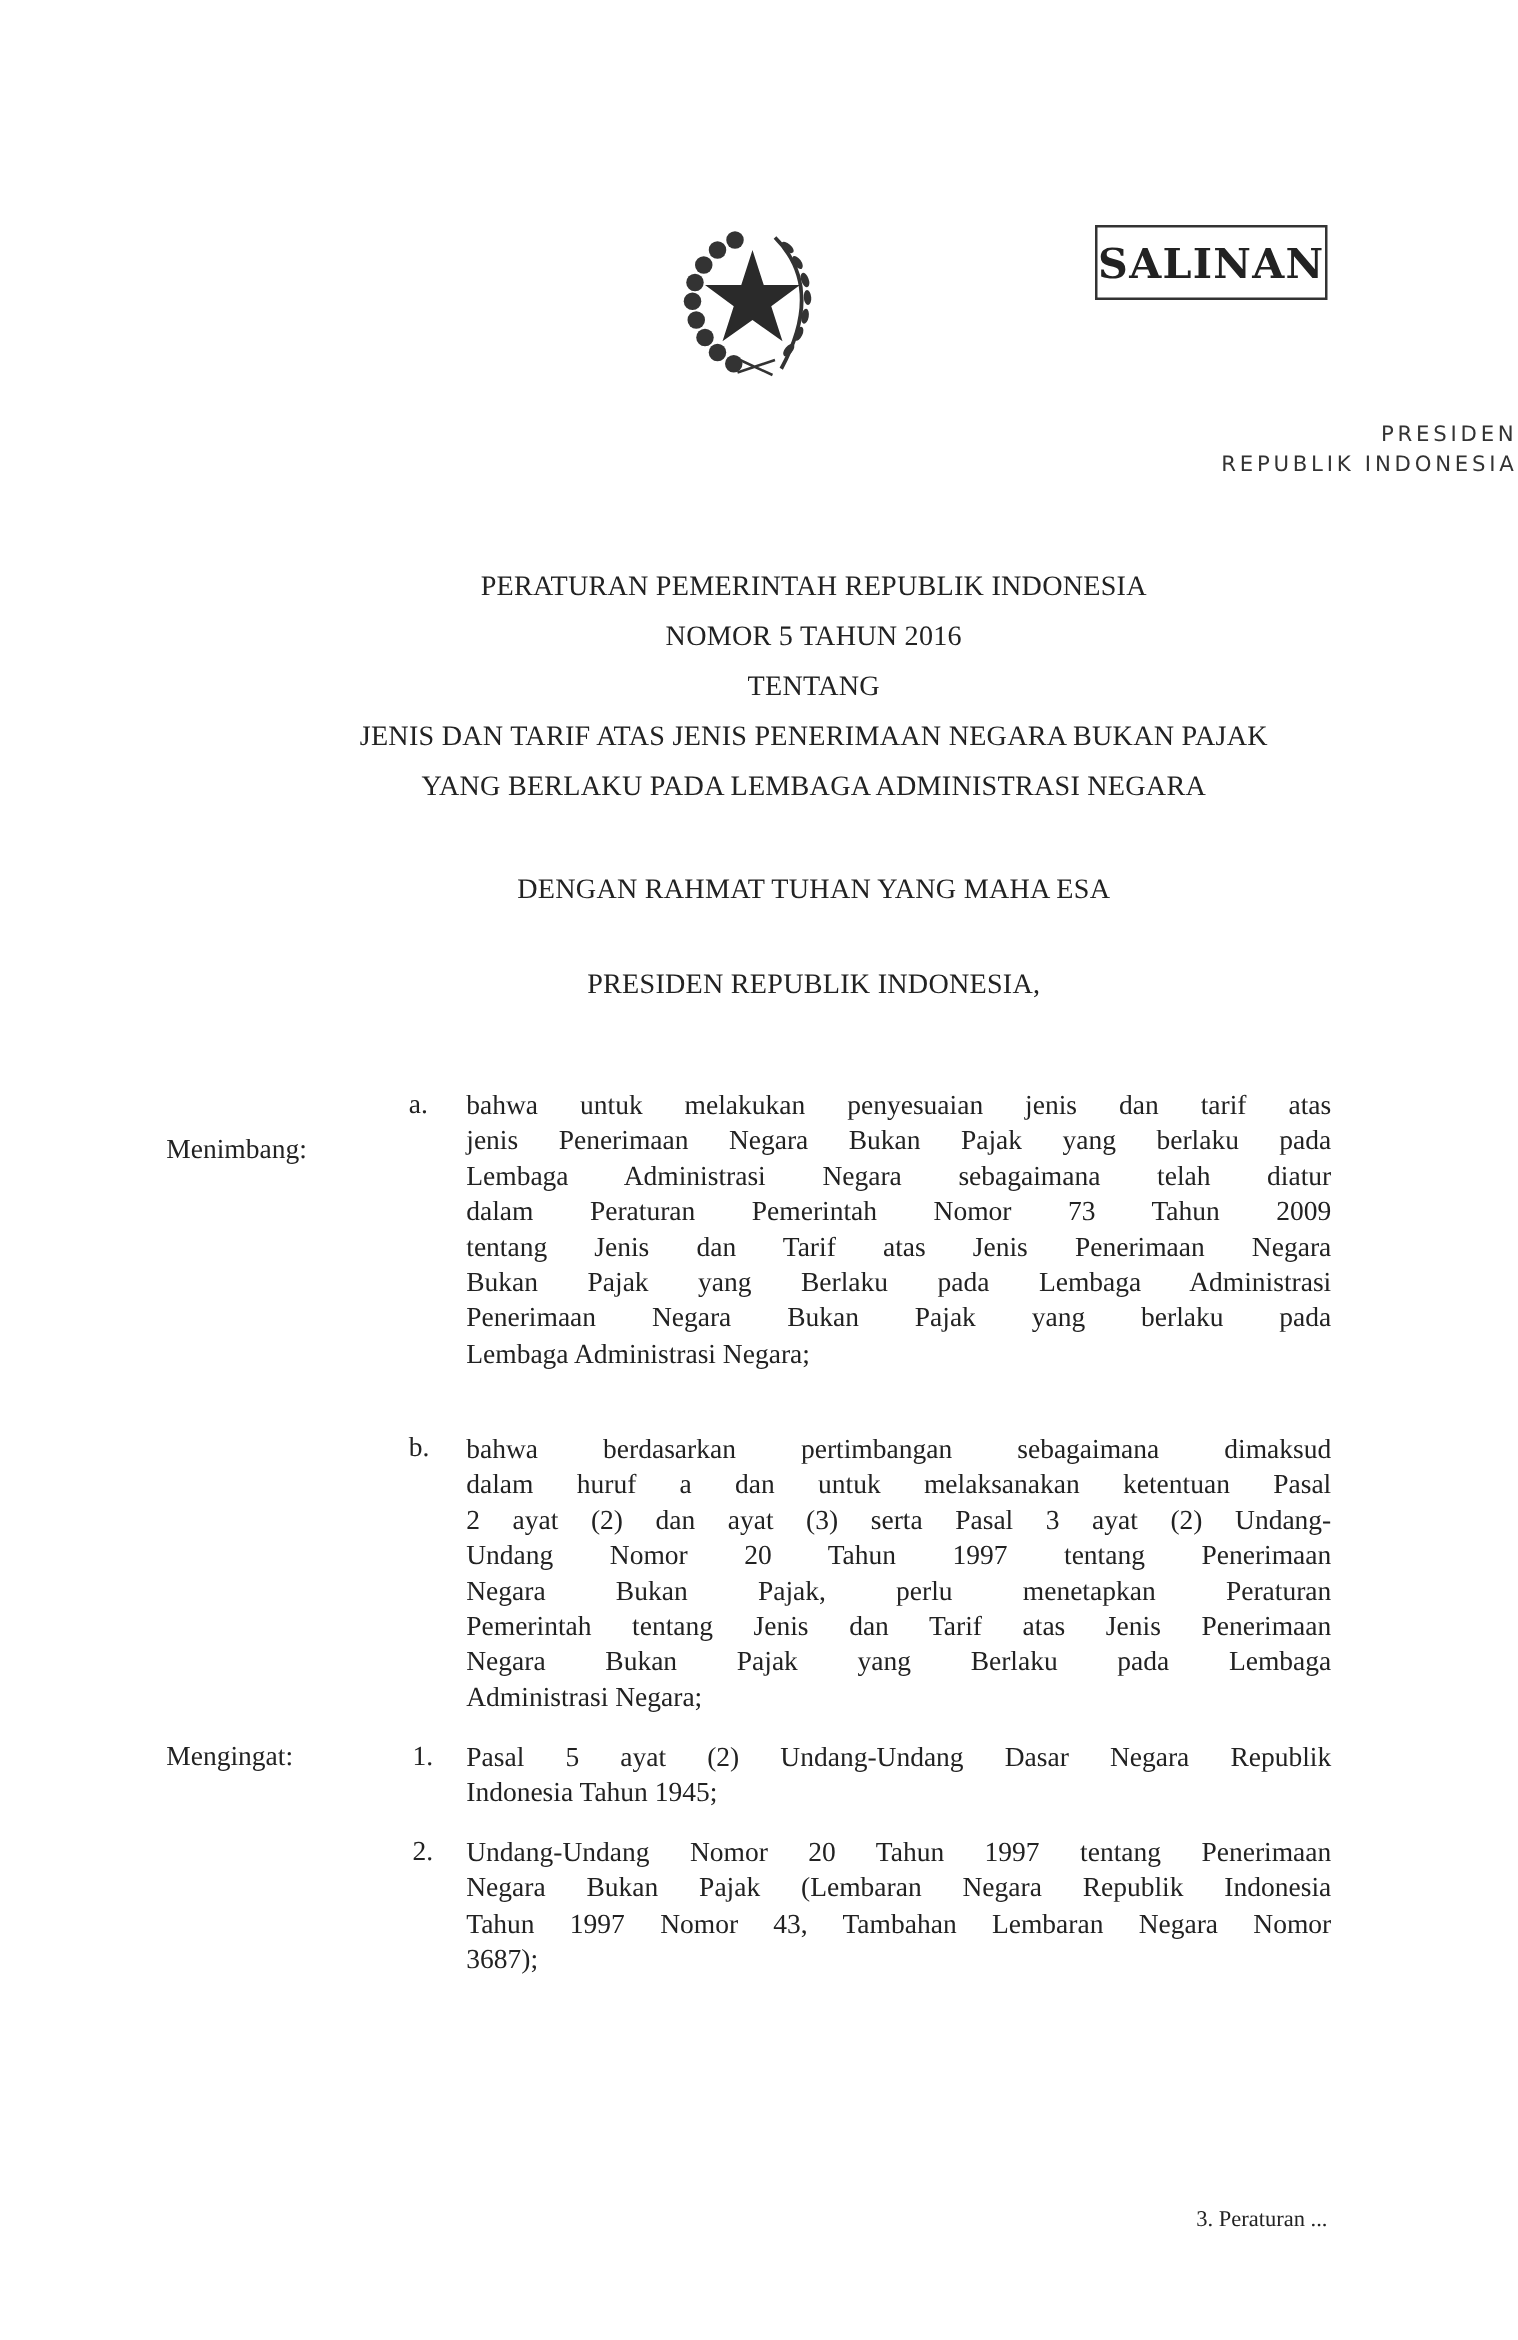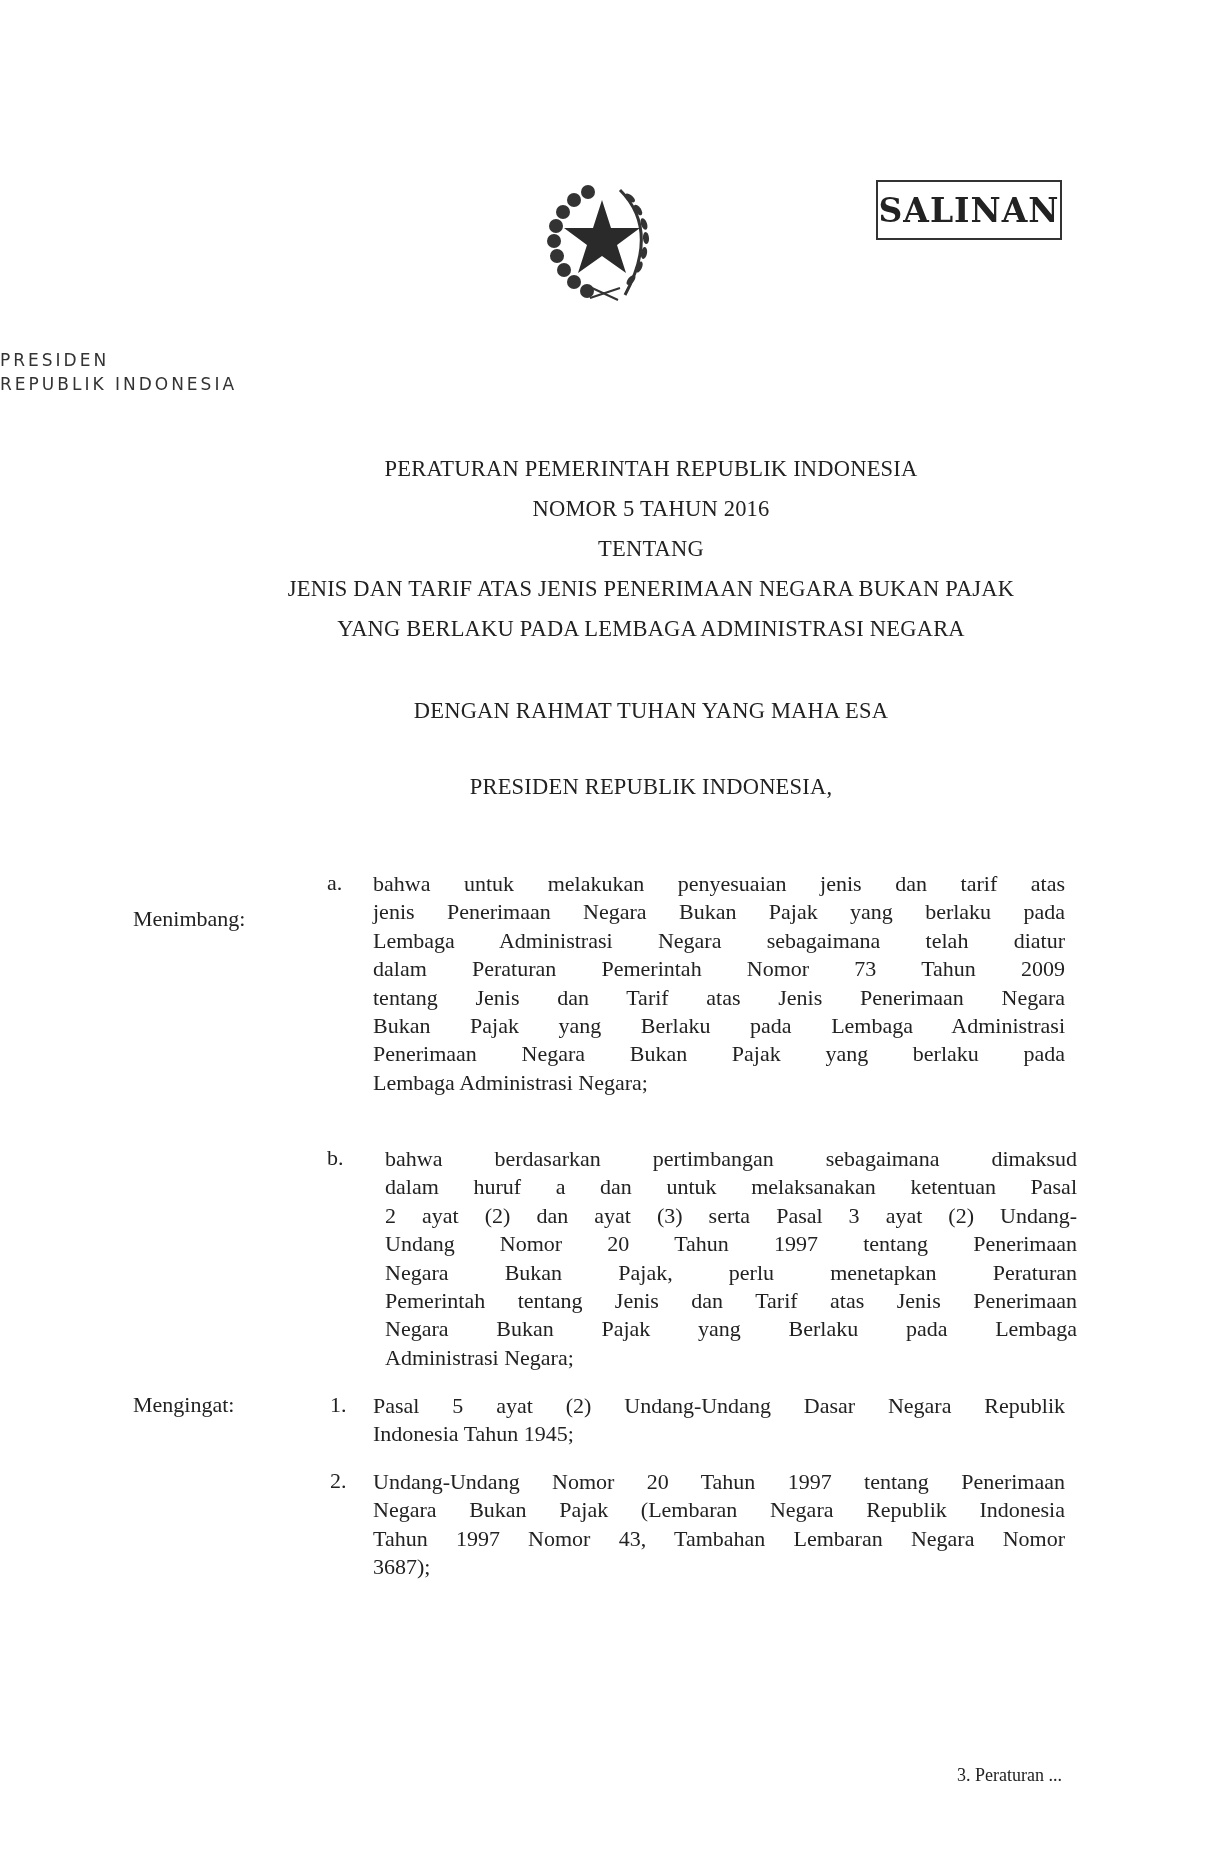--- a/index.html
+++ b/index.html
@@ -5,22 +5,22 @@
   html, body { margin:0; padding:0; background:#ffffff; }
   body { width:1214px; height:1872px; position:relative; overflow:hidden;
          font-family:"DejaVu Serif", "Liberation Serif", serif; color:#222; }
   .page { position:absolute; left:0; top:0; width:1214px; height:1872px; background:#fff; }
 
   .emblem { position:absolute; left:530px; top:170px; width:150px; height:150px; }
   .salinan { position:absolute; left:876px; top:180px; width:186px; height:60px;
              border:2px solid #333; box-sizing:border-box;
              display:flex; align-items:center; justify-content:center;
              font-family:"DejaVu Serif", serif; font-weight:bold; font-size:33px; letter-spacing:1px; color:#222; }
-  .presiden-label { position:absolute; left:0; width:1214px; text-align:left;
-                    font-family:"DejaVu Sans", sans-serif; font-size:17px; letter-spacing:3px; color:#333;margin-top:12px; }
+  .presiden-label { position:absolute; left:0; width:1214px; text-align:right;
+                    font-family:"DejaVu Sans", sans-serif; font-size:17px; letter-spacing:3px; color:#333; }
 
   .center-line { position:absolute; left:0; width:1214px; text-align:center;
                  font-family:"Liberation Serif", serif; font-size:22.5px; color:#222; letter-spacing:0.2px;padding-left:44px; }
 
   .section-label { position:absolute; left:133px; font-family:"Liberation Serif", serif; font-size:22px; color:#222; }
   .item-marker { position:absolute; font-family:"Liberation Serif", serif; font-size:22px; color:#222; }
   .item-text { position:absolute; left:373px; width:692px; font-family:"Liberation Serif", serif;
                font-size:22px; line-height:28.4px; text-align:justify; color:#222; }
   .item-text .ln { display:block; text-align:justify; text-align-last:justify; }
   .item-text .ln.last { text-align-last:left; }
@@ -85,21 +85,21 @@
     <span class="ln">jenis Penerimaan Negara Bukan Pajak yang berlaku pada</span>
     <span class="ln">Lembaga Administrasi Negara sebagaimana telah diatur</span>
     <span class="ln">dalam Peraturan Pemerintah Nomor 73 Tahun 2009</span>
     <span class="ln">tentang Jenis dan Tarif atas Jenis Penerimaan Negara</span>
     <span class="ln">Bukan Pajak yang Berlaku pada Lembaga Administrasi</span>
     <span class="ln">Penerimaan Negara Bukan Pajak yang berlaku pada</span>
     <span class="ln last">Lembaga Administrasi Negara;</span>
   </div>
 
   <div class="item-marker" style="left:327px; top:1145px;">b.</div>
-  <div class="item-text" style="top:1145px;margin-left:12px;">
+  <div class="item-text" style="top:1145px;">
     <span class="ln">bahwa berdasarkan pertimbangan sebagaimana dimaksud</span>
     <span class="ln">dalam huruf a dan untuk melaksanakan ketentuan Pasal</span>
     <span class="ln">2 ayat (2) dan ayat (3) serta Pasal 3 ayat (2) Undang-</span>
     <span class="ln">Undang Nomor 20 Tahun 1997 tentang Penerimaan</span>
     <span class="ln">Negara Bukan Pajak, perlu menetapkan Peraturan</span>
     <span class="ln">Pemerintah tentang Jenis dan Tarif atas Jenis Penerimaan</span>
     <span class="ln">Negara Bukan Pajak yang Berlaku pada Lembaga</span>
     <span class="ln last">Administrasi Negara;</span>
   </div>
 

